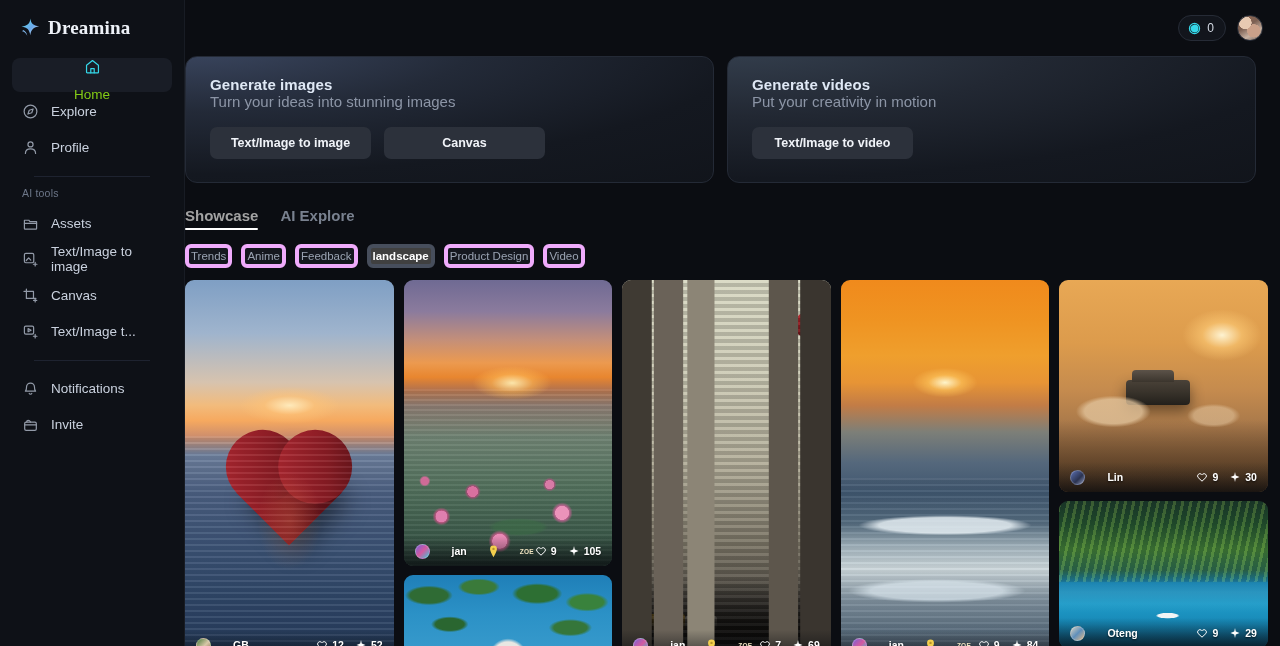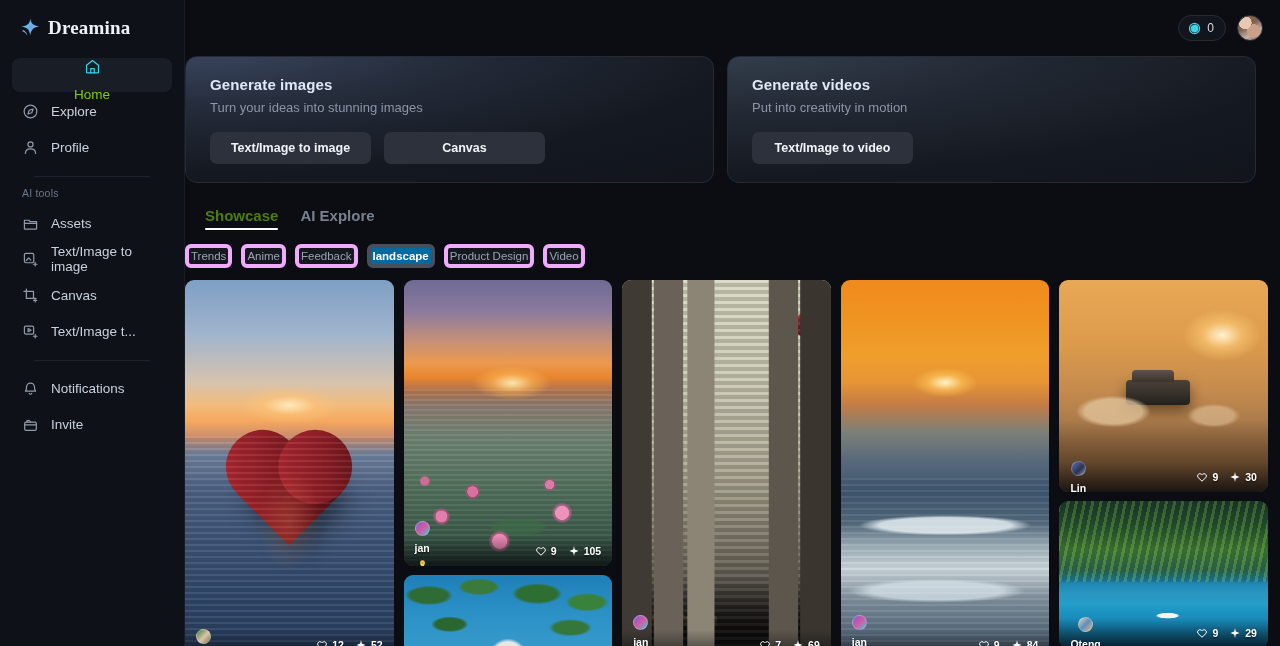--- a/index.html
+++ b/index.html
@@ -88,75 +88,75 @@
   }
   .hero.images {
     background:
       radial-gradient(900px 210px at 0% -10%, #3c4862 0%, #232a38 32%, #141820 62%, #101319 100%);
   }
   .hero.videos {
     background:
       radial-gradient(900px 210px at 0% -10%, #35404f 0%, #222833 34%, #141820 64%, #101319 100%);
   }
   .hero h2 { font-size: 15px; font-weight: 700; color: #dfe8f5; letter-spacing:.1px;}
-  .hero p { font-size: 13px; color: #8c95a6; margin-top: 7px; }
+  .hero p { font-size: 15px; color: #8c95a6; }
   .hero-btns { display: flex; gap: 13px; margin-top: 17px; }
   .hero-btn {
     height: 32px; min-width: 161px; padding: 0 20px;
     border-radius: 7px; background: #2c313b;
     border: none; color: #f0f3f8;
     font-size: 12.5px; font-weight: 700;
     font-family: "Liberation Sans", sans-serif;
     cursor: pointer;
     display: flex; align-items: center; justify-content: center;
   }
 
   
   .tabs { display: flex; gap: 22px; align-items: flex-end; margin: 21px 0 0 0; height: 26px; }
   .tab {
     font-size: 15px; font-weight: 700; color: #79818f;
     cursor: pointer; padding-bottom: 6px; position: relative;
   }
-  .tab.active { color: #4d7c0f; margin-left: 20px; }
+  .tab.active { color: #a3a3a3; }
   .tab.active::after {
     content: ""; position: absolute; left: 0; right: 0; bottom: 0;
     height: 2px; background: #ffffff; border-radius: 2px;
   }
 
   
   .chips { display: flex; gap: 9px; margin-top: 14px; }
   .chip {
     height: 24px; padding: 0 2px; border-radius: 6px;
     background: #15181f; border: 4px solid #f0abfc;
     color: #9aa3b2; font-size: 11.5px;
     display: flex; align-items: center; cursor: pointer;
   }
   .chip.active {
-    background: #0369a1; border-color: #474e5c;
+    background: #404040; border-color: #474e5c;
     color: #ffffff; font-weight: 700;
   }
 
   
   .gallery {
     display: flex; gap: 10px; margin-top: 12px;
     height: 400px; overflow: hidden;
   }
   .col { flex: 1 1 0; display: flex; flex-direction: column; gap: 9px; }
   .card {
     position: relative; border-radius: 9px; overflow: hidden;
     background: #11141a; flex: 0 0 auto;
   }
   .card .art { position: absolute; inset: 0; }
   .card-meta {
     position: absolute; left: 0; right: 0; bottom: 0; height: 30px;
     display: flex; align-items: center; justify-content: space-between;
     padding: 0 11px;
     background: linear-gradient(to top, rgba(4,6,10,.72), rgba(4,6,10,.30) 55%, rgba(0,0,0,0));
   }
-  .who { display: flex; align-items: center; gap: 6px; min-width: 0; flex-direction: column; }
+  .who { display: flex; align-items: center; gap: 22px; min-width: 0; }
   .who .pfp {
     width: 15px; height: 15px; border-radius: 50%; flex: 0 0 15px;
     border: 1px solid rgba(255,255,255,.22);
   }
   .who .nm {
     font-size: 10.5px; font-weight: 700; color: #ffffff;
     white-space: nowrap; text-shadow: 0 1px 2px rgba(0,0,0,.7);
   }
   .badge-pin { width: 9px; height: 13px; display:block; flex:0 0 9px;}
   .badge-zoe {
@@ -457,21 +457,21 @@
           <h2>Generate images</h2>
           <p>Turn your ideas into stunning images</p>
           <div class="hero-btns">
             <button class="hero-btn">Text/Image to image</button>
             <button class="hero-btn">Canvas</button>
           </div>
         </div>
 
         <div class="hero videos">
           <h2>Generate videos</h2>
-          <p>Put into creativity in motion</p>
+          <p>Put your creativity in motion</p>
           <div class="hero-btns">
             <button class="hero-btn">Text/Image to video</button>
           </div>
         </div>
       </section>
 
       <div class="tabs">
         <div class="tab active">Showcase</div>
         <div class="tab">AI Explore</div>
       </div>

